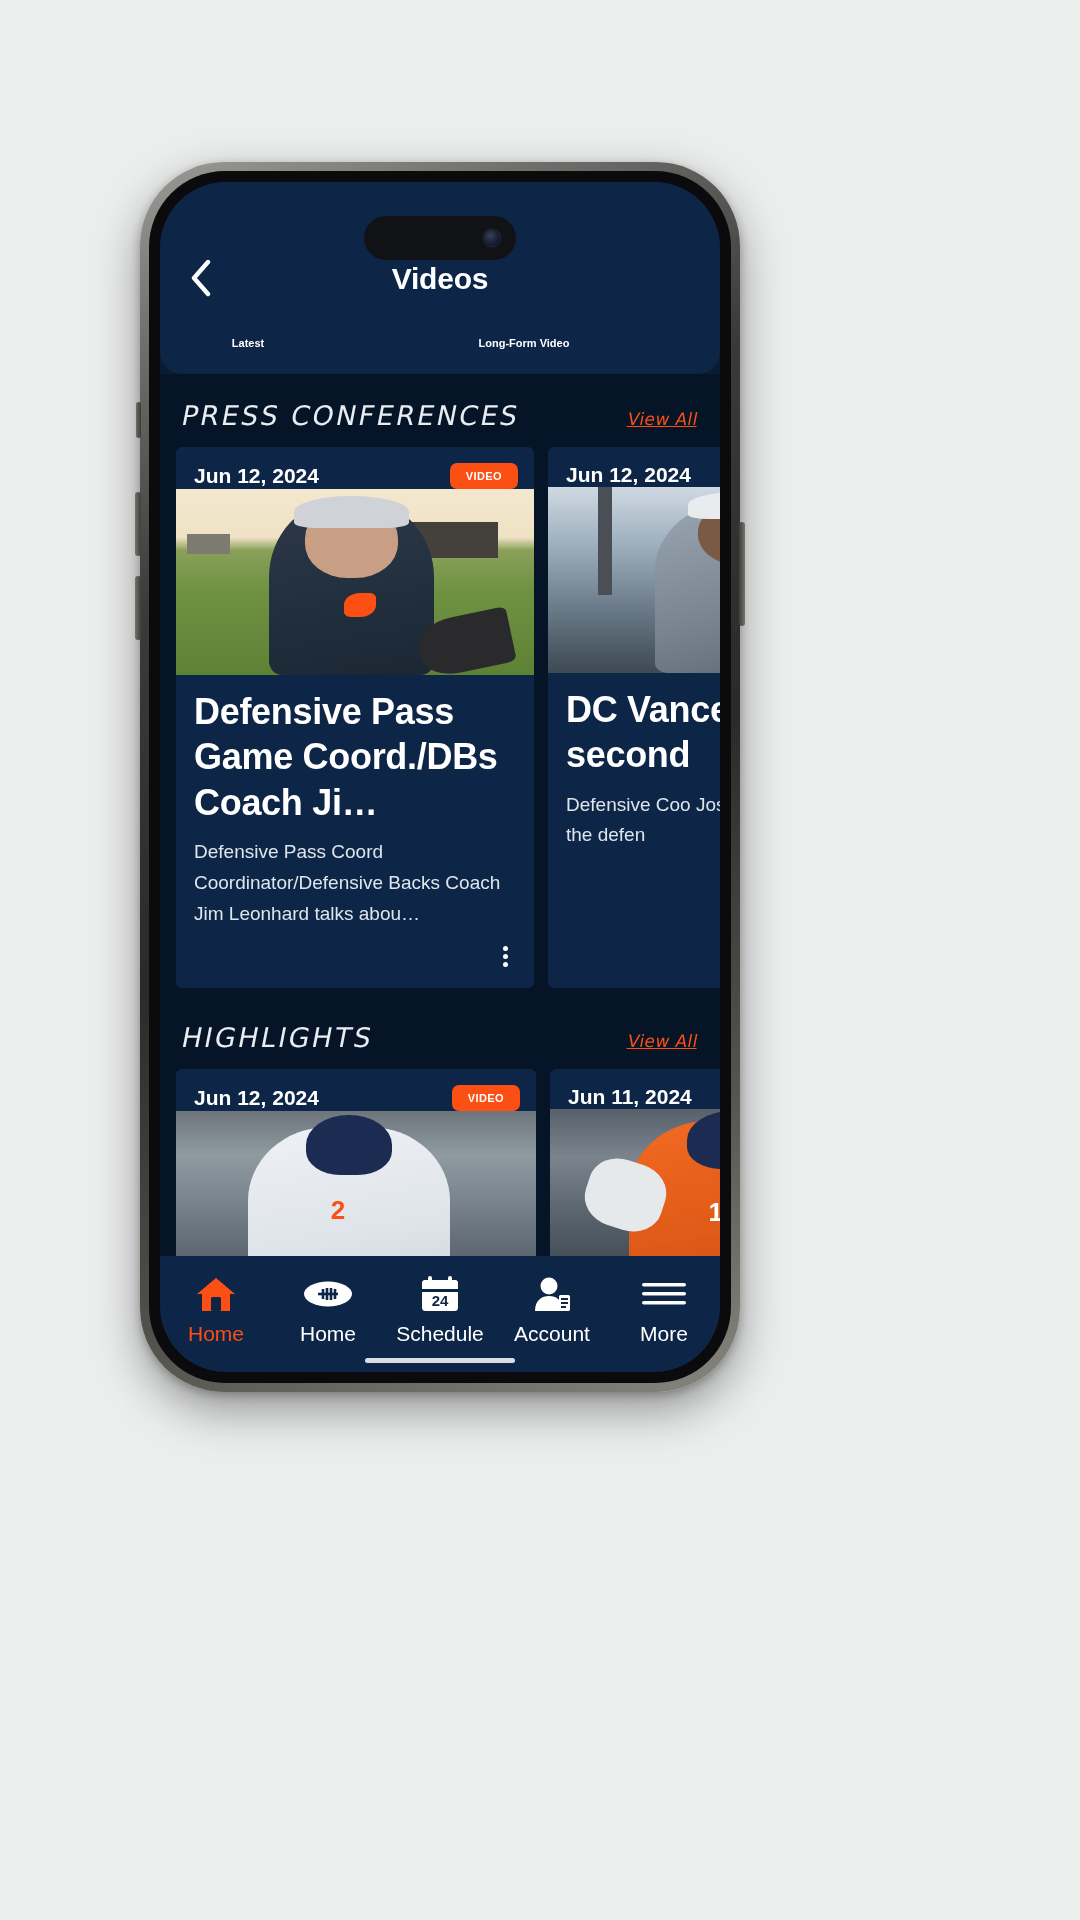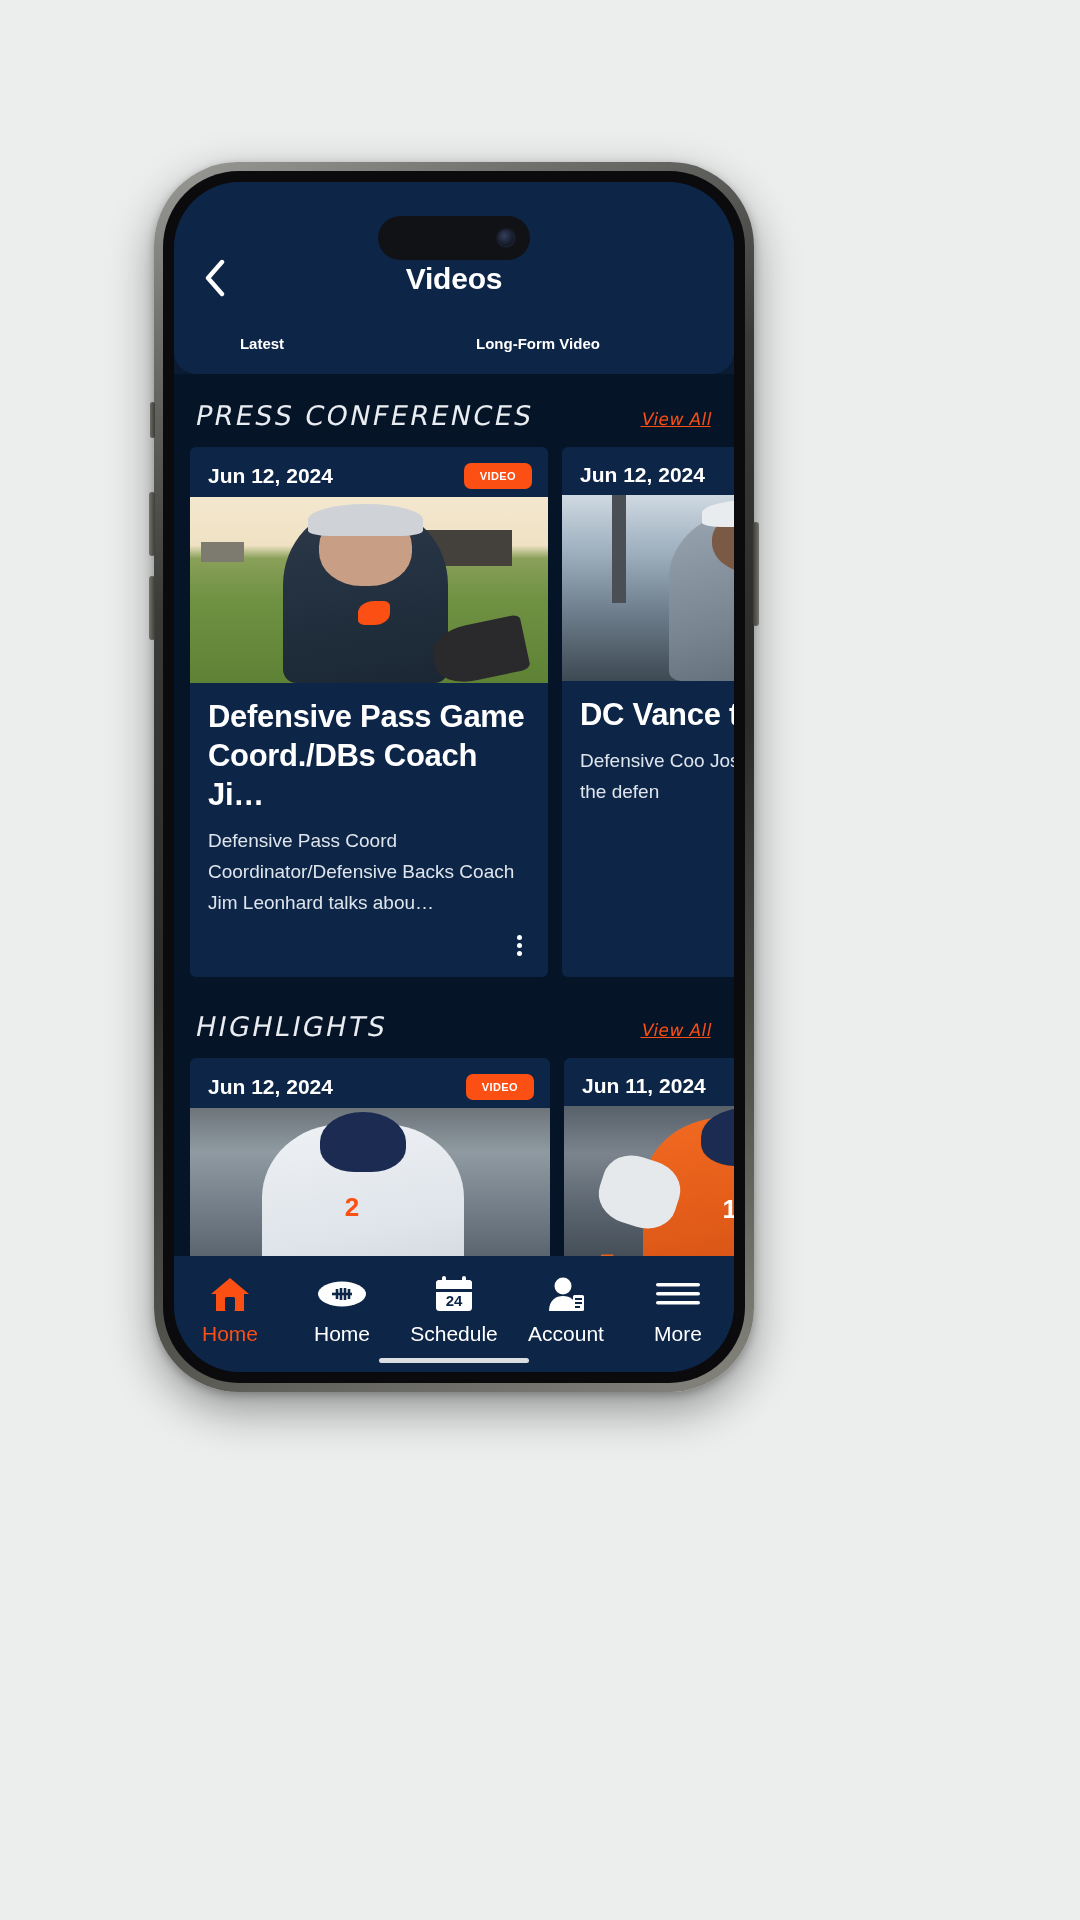--- a/index.html
+++ b/index.html
@@ -6,21 +6,21 @@
   html, body {
     width: 1080px; height: 1920px;
     background: #eceded;
     font-family: "Liberation Sans", sans-serif;
     overflow: hidden;
   }
   .stage { position: relative; width: 1080px; height: 1920px; }
 
   
   .phone {
-    position: absolute; left: 154px; top: 162px;
+    position: absolute; left: 140px; top: 162px;
     width: 600px; height: 1230px;
     border-radius: 84px;
     background: linear-gradient(155deg,#9b9b97 0%,#6f6f6c 12%,#3a3a38 30%,#2a2a28 55%,#55554f 80%,#86867f 100%);
     padding: 9px;
     box-shadow: 0 18px 46px rgba(0,0,0,.38), 0 3px 10px rgba(0,0,0,.25);
   }
   .phone-inner {
     width: 100%; height: 100%;
     border-radius: 76px;
     background: #0b0b0d;
@@ -79,21 +79,21 @@
   
   .tabbar {
     height: 62px; background: #0d2547;
     display: flex; align-items: center;
     border-radius: 0 0 22px 22px;
     padding: 0 4px;
   }
   .tab {
     flex: 1 1 auto; height: 48px;
     display: flex; align-items: center; justify-content: center;
-    color: #ffffff; font-size: 15px; font-weight: 700;
+    color: #ffffff; font-size: 11px; font-weight: 700;
     border-radius: 26px; white-space: nowrap; text-align: center;
   }
   .tab.active { background: #fb4f14; flex: 0 0 198px; }
   .tab.t-latest { flex: 0 0 168px; }
   .tab.t-long   { flex: 1 1 auto; }
 
   
   .content {
     position: absolute; left: 0; right: 0; top: 192px; bottom: 0;
     background: #061427;
@@ -117,32 +117,32 @@
   }
 
   .rail { display: flex; gap: 14px; padding-left: 16px; }
   .card {
     flex: 0 0 358px; background: #0d2547;
     border-radius: 6px; overflow: hidden;
   }
   .card.short { flex: 0 0 360px; }
   .card-top {
     display: flex; align-items: center; justify-content: space-between;
-    padding: 16px 16px 8px 18px;
+    padding: 16px 16px 0 18px;
   }
   .card-date { color: #ffffff; font-size: 21px; font-weight: 700; }
   .badge {
     background: #fb4f14; color: #fff;
     font-size: 11px; font-weight: 700; letter-spacing: .4px;
     padding: 7px 16px; border-radius: 7px;
   }
   .thumb { width: 100%; height: 186px; position: relative; overflow: hidden; }
   .card-body { padding: 14px 16px 0 18px; }
   .card-title {
-    color: #ffffff; font-size: 31px; font-weight: 700;
+    color: #ffffff; font-size: 36px; font-weight: 700;
     line-height: 1.26; letter-spacing: -0.3px;
   }
   .card-desc {
     color: #dfe5ec; font-size: 19px; line-height: 1.62;
     margin-top: 12px; font-weight: 400;
   }
   .kebab {
     display: flex; justify-content: flex-end;
     padding: 14px 26px 18px 0;
   }

